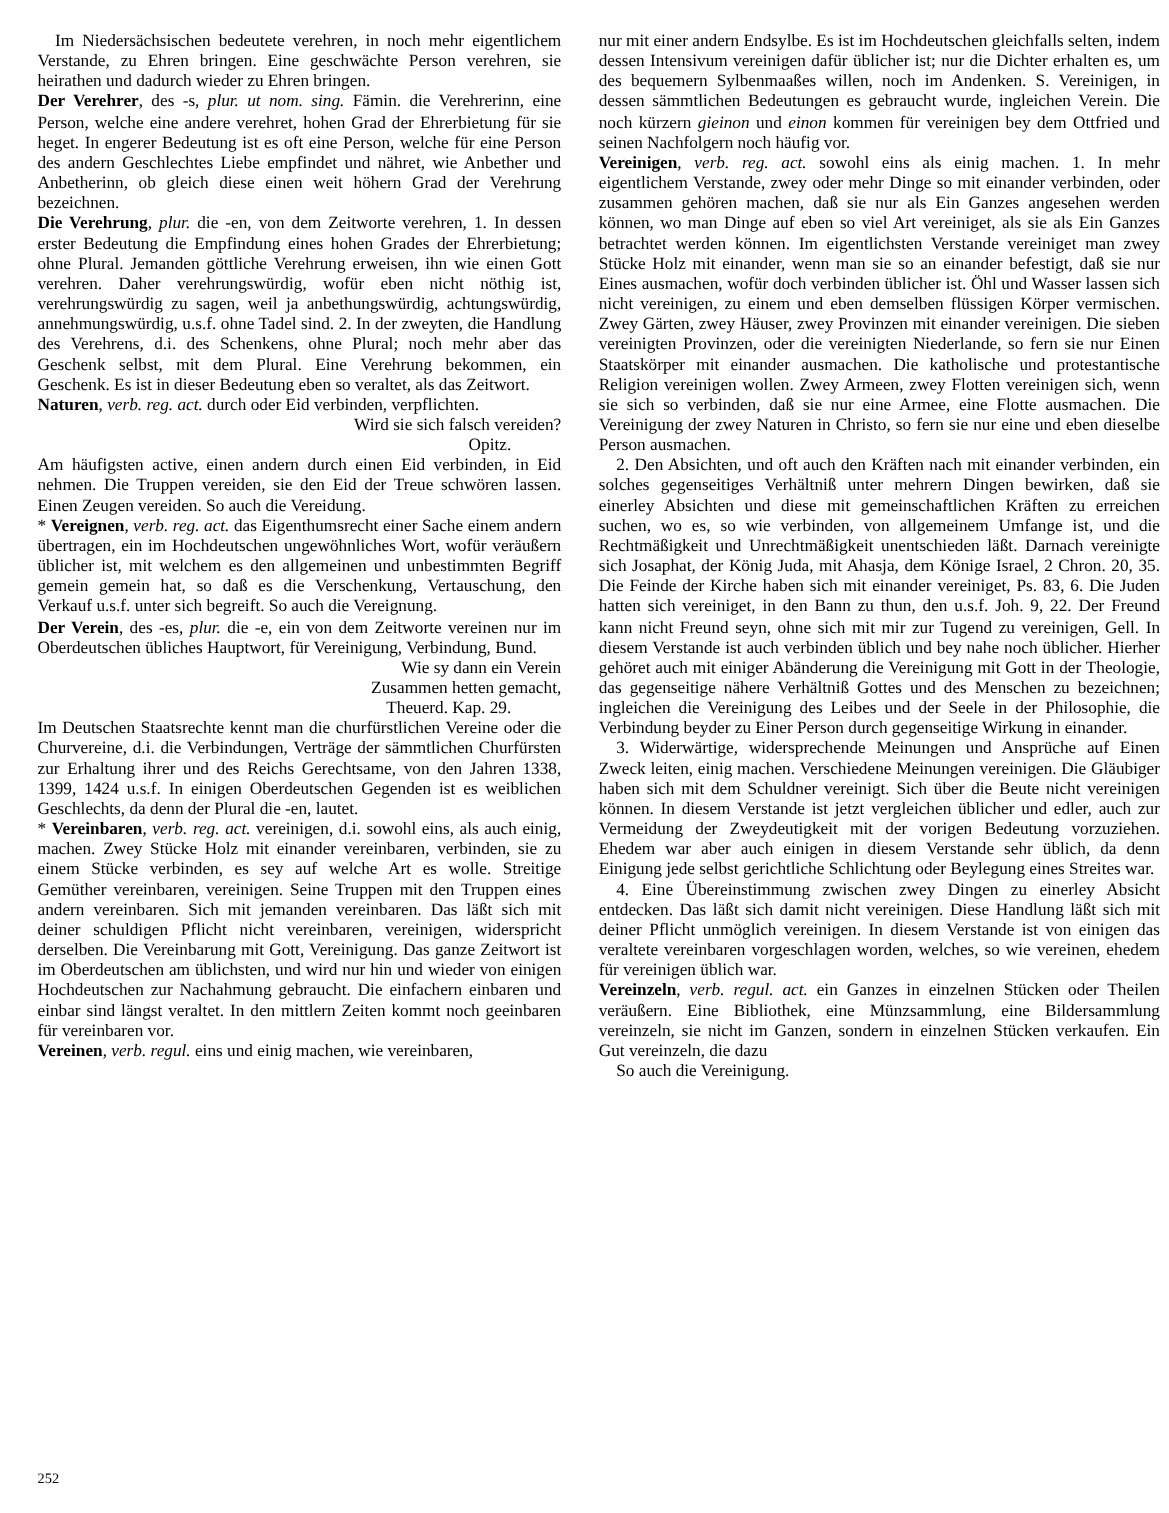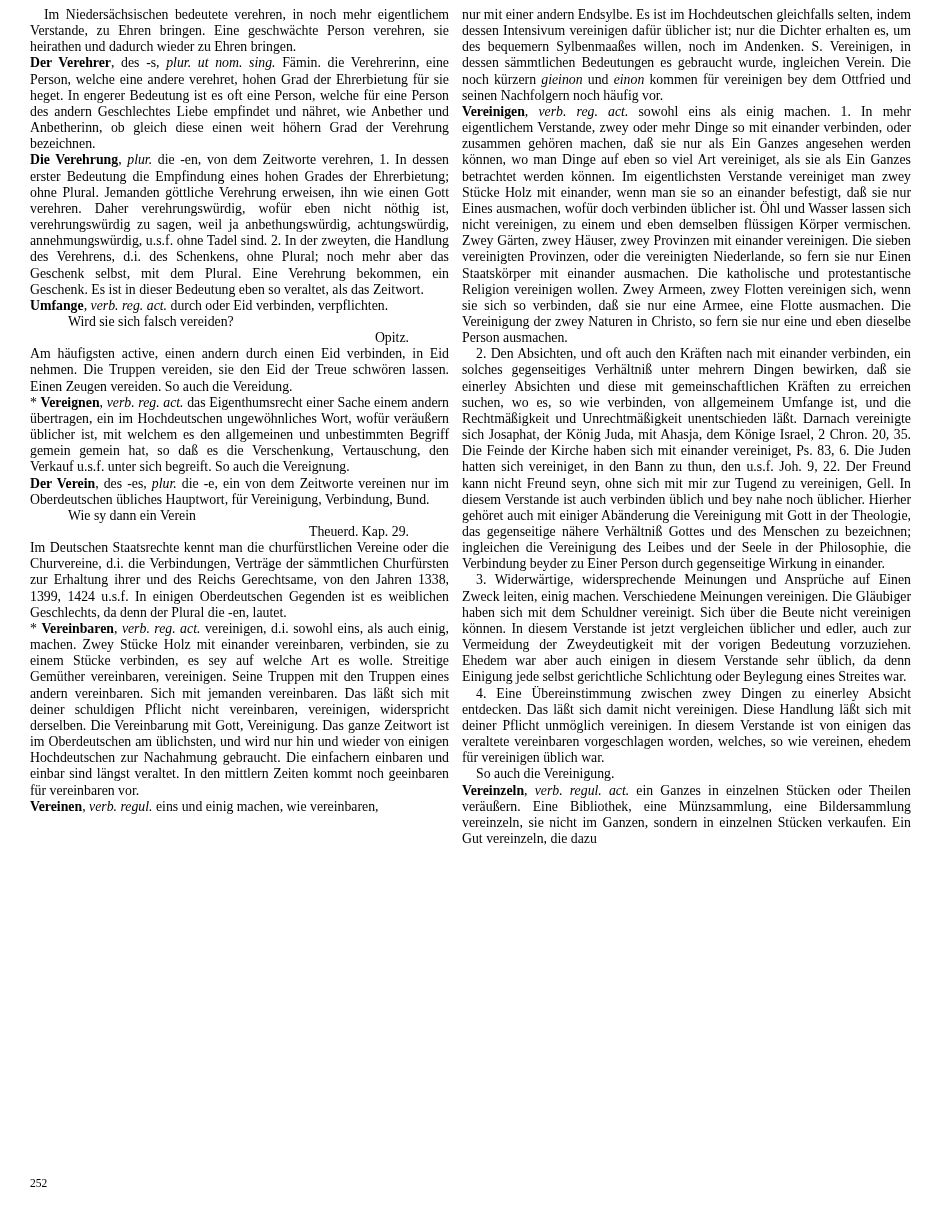--- a/index.html
+++ b/index.html
@@ -13,37 +13,37 @@
     height: 1210px;
     background: #ffffff;
     color: #000000;
     font-family: "Liberation Serif", "DejaVu Serif", serif;
     font-size: 13.8px;
     line-height: 16.15px;
     overflow: hidden;
   }
   .columns {
     position: absolute;
-    top: 7px;
+    top: 25px;
     left: 30px;
     display: flex;
-    gap: 13px;
+    gap: 30px;
   }
   .col { }
   .col-left  { width: 419px; }
   .col-right { width: 449px; }
   p.para {
     margin: 0;
     text-align: justify;
   }
   p.para.indent { text-indent: 14px; }
   p.verse {
     margin: 0;
     padding-left: 38px;
-    text-align: left;
+    text-align: right;
   }
   p.cite {
     margin: 0;
     text-align: right;
     padding-right: 40px;
   }
   .hw { font-weight: bold; }
   .it { font-style: italic; }
   .page-number {
     position: absolute;
@@ -55,36 +55,37 @@
 </style>
 </head>
 <body>
 
 <div class="page">
   <div class="columns">
     <div class="col col-left">
         <p class="para indent"><span>Im Niedersächsischen bedeutete verehren, in noch mehr eigentlichem Verstande, zu Ehren bringen. Eine geschwächte Person verehren, sie heirathen und dadurch wieder zu Ehren bringen.</span></p>
         <p class="para"><span class="hw">Der Verehrer</span><span>, des -s, </span><span class="it">plur. ut nom. sing.</span><span> Fämin. die Verehrerinn, eine Person, welche eine andere verehret, hohen Grad der Ehrerbietung für sie heget. In engerer Bedeutung ist es oft eine Person, welche für eine Person des andern Geschlechtes Liebe empfindet und nähret, wie Anbether und Anbetherinn, ob gleich diese einen weit höhern Grad der Verehrung bezeichnen.</span></p>
         <p class="para"><span class="hw">Die Verehrung</span><span>, </span><span class="it">plur.</span><span> die -en, von dem Zeitworte verehren, 1. In dessen erster Bedeutung die Empfindung eines hohen Grades der Ehrerbietung; ohne Plural. Jemanden göttliche Verehrung erweisen, ihn wie einen Gott verehren. Daher verehrungswürdig, wofür eben nicht nöthig ist, verehrungswürdig zu sagen, weil ja anbethungswürdig, achtungswürdig, annehmungswürdig, u.s.f. ohne Tadel sind. 2. In der zweyten, die Handlung des Verehrens, d.i. des Schenkens, ohne Plural; noch mehr aber das Geschenk selbst, mit dem Plural. Eine Verehrung bekommen, ein Geschenk. Es ist in dieser Bedeutung eben so veraltet, als das Zeitwort.</span></p>
-        <p class="para"><span class="hw">Umfange</span><span>, </span><span class="it">verb. reg. act.</span><span> durch oder Eid verbinden, verpflichten.</span></p>
+        <p class="para"><span class="hw">Naturen</span><span>, </span><span class="it">verb. reg. act.</span><span> durch oder Eid verbinden, verpflichten.</span></p>
         <p class="verse"><span>Wird sie sich falsch vereiden?</span></p>
         <p class="cite"><span>Opitz.</span></p>
         <p class="para"><span>Am häufigsten active, einen andern durch einen Eid verbinden, in Eid nehmen. Die Truppen vereiden, sie den Eid der Treue schwören lassen. Einen Zeugen vereiden. So auch die Vereidung.</span></p>
         <p class="para"><span>* </span><span class="hw">Vereignen</span><span>, </span><span class="it">verb. reg. act.</span><span> das Eigenthumsrecht einer Sache einem andern übertragen, ein im Hochdeutschen ungewöhnliches Wort, wofür veräußern üblicher ist, mit welchem es den allgemeinen und unbestimmten Begriff gemein gemein hat, so daß es die Verschenkung, Vertauschung, den Verkauf u.s.f. unter sich begreift. So auch die Vereignung.</span></p>
         <p class="para"><span class="hw">Der Verein</span><span>, des -es, </span><span class="it">plur.</span><span> die -e, ein von dem Zeitworte vereinen nur im Oberdeutschen übliches Hauptwort, für Vereinigung, Verbindung, Bund.</span></p>
         <p class="verse"><span>Wie sy dann ein Verein</span></p>
+        <p class="verse"><span>Zusammen hetten gemacht,</span></p>
         <p class="cite"><span>Theuerd. Kap. 29.</span></p>
         <p class="para"><span>Im Deutschen Staatsrechte kennt man die churfürstlichen Vereine oder die Churvereine, d.i. die Verbindungen, Verträge der sämmtlichen Churfürsten zur Erhaltung ihrer und des Reichs Gerechtsame, von den Jahren 1338, 1399, 1424 u.s.f. In einigen Oberdeutschen Gegenden ist es weiblichen Geschlechts, da denn der Plural die -en, lautet.</span></p>
         <p class="para"><span>* </span><span class="hw">Vereinbaren</span><span>, </span><span class="it">verb. reg. act.</span><span> vereinigen, d.i. sowohl eins, als auch einig, machen. Zwey Stücke Holz mit einander vereinbaren, verbinden, sie zu einem Stücke verbinden, es sey auf welche Art es wolle. Streitige Gemüther vereinbaren, vereinigen. Seine Truppen mit den Truppen eines andern vereinbaren. Sich mit jemanden vereinbaren. Das läßt sich mit deiner schuldigen Pflicht nicht vereinbaren, vereinigen, widerspricht derselben. Die Vereinbarung mit Gott, Vereinigung. Das ganze Zeitwort ist im Oberdeutschen am üblichsten, und wird nur hin und wieder von einigen Hochdeutschen zur Nachahmung gebraucht. Die einfachern einbaren und einbar sind längst veraltet. In den mittlern Zeiten kommt noch geeinbaren für vereinbaren vor.</span></p>
         <p class="para"><span class="hw">Vereinen</span><span>, </span><span class="it">verb. regul.</span><span> eins und einig machen, wie vereinbaren,</span></p>
       </div>
     <div class="col col-right">
         <p class="para"><span>nur mit einer andern Endsylbe. Es ist im Hochdeutschen gleichfalls selten, indem dessen Intensivum vereinigen dafür üblicher ist; nur die Dichter erhalten es, um des bequemern Sylbenmaaßes willen, noch im Andenken. S. Vereinigen, in dessen sämmtlichen Bedeutungen es gebraucht wurde, ingleichen Verein. Die noch kürzern </span><span class="it">gieinon</span><span> und </span><span class="it">einon</span><span> kommen für vereinigen bey dem Ottfried und seinen Nachfolgern noch häufig vor.</span></p>
         <p class="para"><span class="hw">Vereinigen</span><span>, </span><span class="it">verb. reg. act.</span><span> sowohl eins als einig machen. 1. In mehr eigentlichem Verstande, zwey oder mehr Dinge so mit einander verbinden, oder zusammen gehören machen, daß sie nur als Ein Ganzes angesehen werden können, wo man Dinge auf eben so viel Art vereiniget, als sie als Ein Ganzes betrachtet werden können. Im eigentlichsten Verstande vereiniget man zwey Stücke Holz mit einander, wenn man sie so an einander befestigt, daß sie nur Eines ausmachen, wofür doch verbinden üblicher ist. Öhl und Wasser lassen sich nicht vereinigen, zu einem und eben demselben flüssigen Körper vermischen. Zwey Gärten, zwey Häuser, zwey Provinzen mit einander vereinigen. Die sieben vereinigten Provinzen, oder die vereinigten Niederlande, so fern sie nur Einen Staatskörper mit einander ausmachen. Die katholische und protestantische Religion vereinigen wollen. Zwey Armeen, zwey Flotten vereinigen sich, wenn sie sich so verbinden, daß sie nur eine Armee, eine Flotte ausmachen. Die Vereinigung der zwey Naturen in Christo, so fern sie nur eine und eben dieselbe Person ausmachen.</span></p>
         <p class="para indent"><span>2. Den Absichten, und oft auch den Kräften nach mit einander verbinden, ein solches gegenseitiges Verhältniß unter mehrern Dingen bewirken, daß sie einerley Absichten und diese mit gemeinschaftlichen Kräften zu erreichen suchen, wo es, so wie verbinden, von allgemeinem Umfange ist, und die Rechtmäßigkeit und Unrechtmäßigkeit unentschieden läßt. Darnach vereinigte sich Josaphat, der König Juda, mit Ahasja, dem Könige Israel, 2 Chron. 20, 35. Die Feinde der Kirche haben sich mit einander vereiniget, Ps. 83, 6. Die Juden hatten sich vereiniget, in den Bann zu thun, den u.s.f. Joh. 9, 22. Der Freund kann nicht Freund seyn, ohne sich mit mir zur Tugend zu vereinigen, Gell. In diesem Verstande ist auch verbinden üblich und bey nahe noch üblicher. Hierher gehöret auch mit einiger Abänderung die Vereinigung mit Gott in der Theologie, das gegenseitige nähere Verhältniß Gottes und des Menschen zu bezeichnen; ingleichen die Vereinigung des Leibes und der Seele in der Philosophie, die Verbindung beyder zu Einer Person durch gegenseitige Wirkung in einander.</span></p>
         <p class="para indent"><span>3. Widerwärtige, widersprechende Meinungen und Ansprüche auf Einen Zweck leiten, einig machen. Verschiedene Meinungen vereinigen. Die Gläubiger haben sich mit dem Schuldner vereinigt. Sich über die Beute nicht vereinigen können. In diesem Verstande ist jetzt vergleichen üblicher und edler, auch zur Vermeidung der Zweydeutigkeit mit der vorigen Bedeutung vorzuziehen. Ehedem war aber auch einigen in diesem Verstande sehr üblich, da denn Einigung jede selbst gerichtliche Schlichtung oder Beylegung eines Streites war.</span></p>
         <p class="para indent"><span>4. Eine Übereinstimmung zwischen zwey Dingen zu einerley Absicht entdecken. Das läßt sich damit nicht vereinigen. Diese Handlung läßt sich mit deiner Pflicht unmöglich vereinigen. In diesem Verstande ist von einigen das veraltete vereinbaren vorgeschlagen worden, welches, so wie vereinen, ehedem für vereinigen üblich war.</span></p>
+        <p class="para"><span class="hw">Vereinzeln</span><span>, </span><span class="it">verb. regul. act.</span><span> ein Ganzes in einzelnen Stücken oder Theilen veräußern. Eine Bibliothek, eine Münzsammlung, eine Bildersammlung vereinzeln, sie nicht im Ganzen, sondern in einzelnen Stücken verkaufen. Ein Gut vereinzeln, die dazu</span></p>
         <p class="para indent"><span>So auch die Vereinigung.</span></p>
-        <p class="para"><span class="hw">Vereinzeln</span><span>, </span><span class="it">verb. regul. act.</span><span> ein Ganzes in einzelnen Stücken oder Theilen veräußern. Eine Bibliothek, eine Münzsammlung, eine Bildersammlung vereinzeln, sie nicht im Ganzen, sondern in einzelnen Stücken verkaufen. Ein Gut vereinzeln, die dazu</span></p>
       </div>
   </div>
   <div class="page-number">252</div>
 </div>
 
 </body></html>

